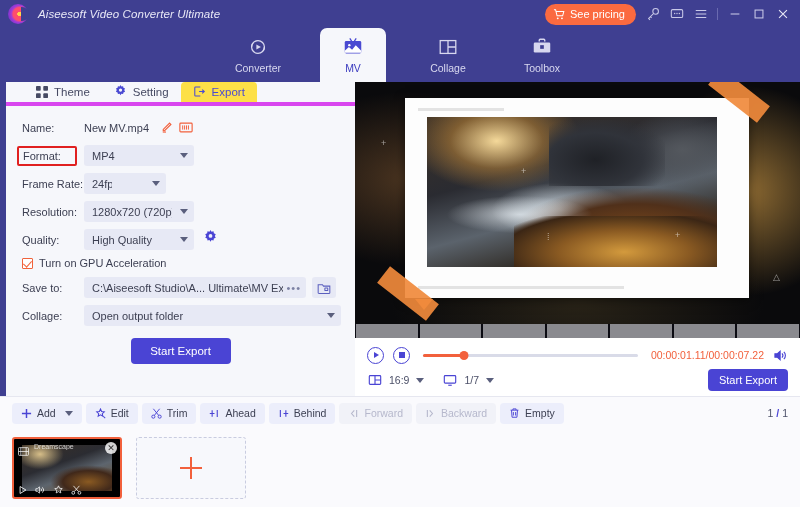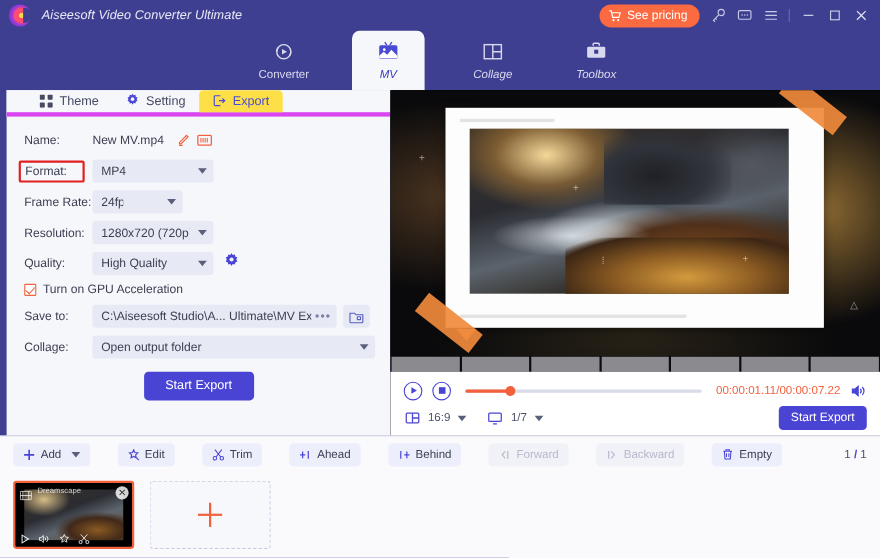--- a/index.html
+++ b/index.html
@@ -43,21 +43,21 @@
   .ticon svg{display:block}
   .divider-v{width:1px;height:12px;background:#6a6ab0;}
 
   
   .nav { height:54px; display:flex; justify-content:center; gap:0; flex:none; position:relative;}
   .navtab{
     width:64px;height:54px;display:flex;flex-direction:column;align-items:center;
     justify-content:center;gap:4px;color:#d8d8ef;font-size:10.5px;cursor:pointer;
     position:relative;
   }
-  .navtab + .navtab{margin-left:30px;font-style:italic;}
+  .navtab + .navtab{margin-left:30px;}
   .navtab.active{
     background:#f6f7fb;color:#3b3bbf;border-radius:7px 7px 0 0;width:66px;
   }
   .navtab svg{display:block}
 
   
   .body{flex:1;display:flex;background:#3f3f91;padding:0 0 0 6px;}
   .leftcol{width:349px;background:#f6f7fb;display:flex;flex-direction:column;flex:none;}
   .rightcol{flex:1;background:#0b0b12;display:flex;flex-direction:column;}
 
@@ -165,21 +165,21 @@
   .time{font-size:10.5px;color:#f2603c;white-space:nowrap;font-family:"Liberation Sans",sans-serif;}
   .ctrl-bot{display:flex;align-items:center;gap:7px;height:26px;}
   .mini{font-size:10.5px;color:#4c5068;}
   .mini-caret{width:0;height:0;border-left:4.5px solid transparent;border-right:4.5px solid transparent;
               border-top:5px solid #5a5f7d;cursor:pointer;}
   .exp2{margin-left:auto;background:#4a44d4;color:#fff;border:none;border-radius:4px;
         font-size:11px;height:22px;width:80px;cursor:pointer;font-family:inherit;}
 
   
   .bottom{background:#fafafd;flex:none;}
-  .tools{height:32px;display:flex;align-items:center;gap:25px;padding:16px 12px;border-top:1px solid #e6e7f0;}
+  .tools{height:32px;display:flex;align-items:center;gap:4px;padding:16px 12px;border-top:1px solid #e6e7f0;}
   .tool{background:#eceefb;border-radius:4px;height:21px;display:flex;align-items:center;
         gap:5px;padding:0 9px;font-size:10.5px;color:#3c3f52;cursor:pointer;white-space:nowrap;}
   .tool.dim{color:#b6b8cc;background:#f1f2f8;cursor:default;}
   .tool svg{display:block;flex:none;}
   .pager{margin-left:auto;font-size:10.5px;color:#4c5068;}
   .pager b{color:#4a44d4;font-weight:700;}
 
   
   .thumbs{height:78px;display:flex;align-items:center;gap:14px;padding:0 12px;background:#fafafd;}
   .thumb{width:110px;height:62px;border:2px solid #f2603c;border-radius:3px;position:relative;

